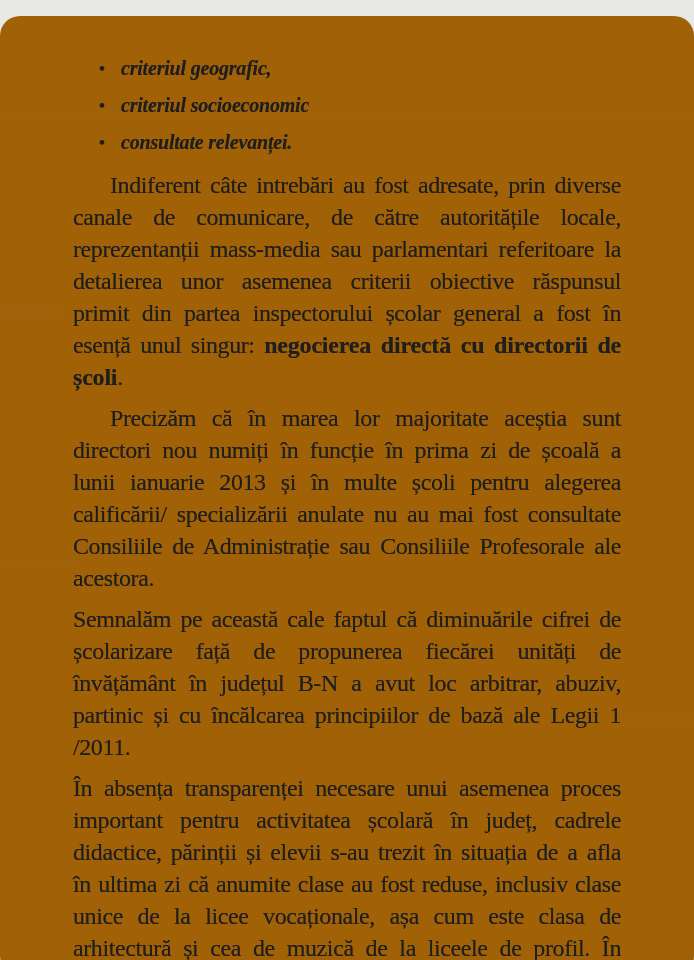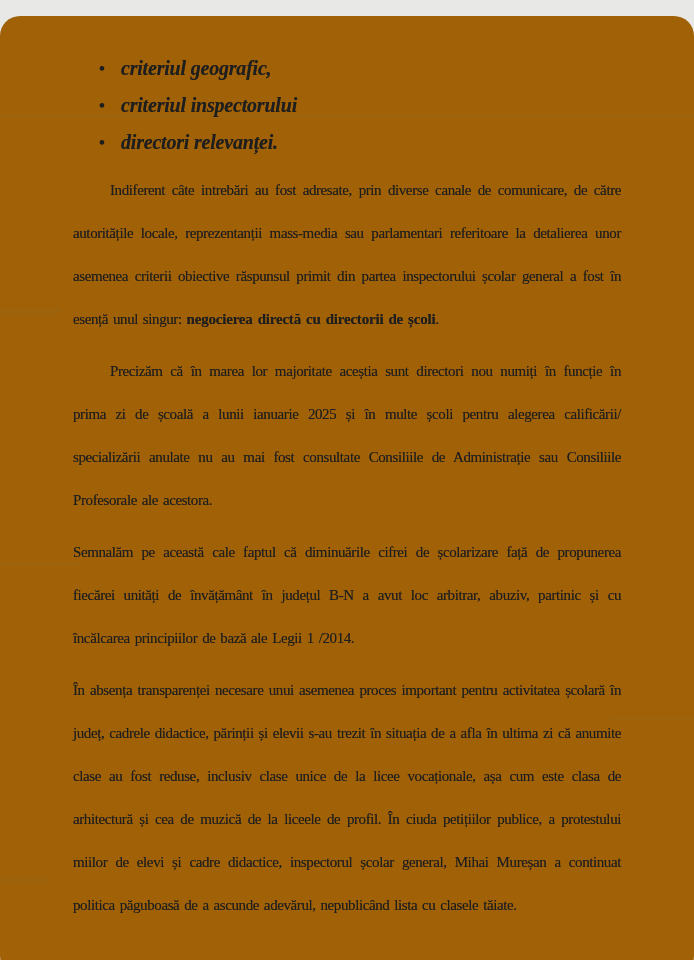--- a/index.html
+++ b/index.html
@@ -56,22 +56,22 @@
   .bullet-dot {
     display: inline-block;
     width: 22px;
     font-style: normal;
     font-size: 17px;
     vertical-align: 1px;
   }
 
   p.body-par {
     margin: 0 0 9px 0;
-    font-size: 15px;
-    line-height: 43px;
+    font-size: 24px;
+    line-height: 32px;
     letter-spacing: -0.4px;
     word-spacing: 1.5px;
     text-align: justify;
   }
   p.body-par.indent { text-indent: 37px; }
   p.body-par b { letter-spacing: -0.2px; }
 </style>
 </head>
 <body>
 
@@ -83,31 +83,31 @@
   <div class="artifact a4"></div>
   <div class="artifact a5"></div>
 
   <div class="content">
 
     <ul class="bullets">
       <li>
         <span class="bullet-dot">•</span><span>criteriul geografic,</span>
       </li>
       <li>
-        <span class="bullet-dot">•</span><span>criteriul inspectorului</span>
+        <span class="bullet-dot">•</span><span>criteriul socioeconomic</span>
       </li>
       <li>
-        <span class="bullet-dot">•</span><span>directori relevanței.</span>
+        <span class="bullet-dot">•</span><span>consultate relevanței.</span>
       </li>
     </ul>
 
     <p class="body-par indent"><span>Indiferent câte intrebări au fost adresate, prin diverse canale de comunicare, de către autoritățile locale, reprezentanții mass-media sau parlamentari referitoare la detalierea unor asemenea criterii obiective răspunsul primit din partea inspectorului școlar general a fost în esență unul singur: </span><b>negocierea directă cu directorii de școli</b><span>.</span></p>
 
-    <p class="body-par indent"><span>Precizăm că în marea lor majoritate aceștia sunt directori nou numiți în funcție în prima zi de școală a lunii ianuarie 2025 și în multe școli pentru alegerea calificării/ specializării anulate nu au mai fost consultate Consiliile de Administrație sau Consiliile Profesorale ale acestora.</span></p>
+    <p class="body-par indent"><span>Precizăm că în marea lor majoritate aceștia sunt directori nou numiți în funcție în prima zi de școală a lunii ianuarie 2013 și în multe școli pentru alegerea calificării/ specializării anulate nu au mai fost consultate Consiliile de Administrație sau Consiliile Profesorale ale acestora.</span></p>
 
 
 
-    <p class="body-par"><span>Semnalăm pe această cale faptul că diminuările cifrei de școlarizare față de propunerea fiecărei unități de învățământ în județul B-N a avut loc arbitrar, abuziv, partinic și cu încălcarea principiilor de bază ale Legii 1 /2014.</span></p>
+    <p class="body-par"><span>Semnalăm pe această cale faptul că diminuările cifrei de școlarizare față de propunerea fiecărei unități de învățământ în județul B-N a avut loc arbitrar, abuziv, partinic și cu încălcarea principiilor de bază ale Legii 1 /2011.</span></p>
 
     <p class="body-par"><span>În absența transparenței necesare unui asemenea proces important pentru activitatea școlară în județ, cadrele didactice, părinții și elevii s-au trezit în situația de a afla în ultima zi că anumite clase au fost reduse, inclusiv clase unice de la licee vocaționale, așa cum este clasa de arhitectură și cea de muzică de la liceele de profil. În ciuda petițiilor publice, a protestului miilor de elevi și cadre didactice, inspectorul școlar general, Mihai Mureșan a continuat politica păguboasă de a ascunde adevărul, nepublicând lista cu clasele tăiate.</span></p>
 
   </div>
 </div>
 
 </body></html>

